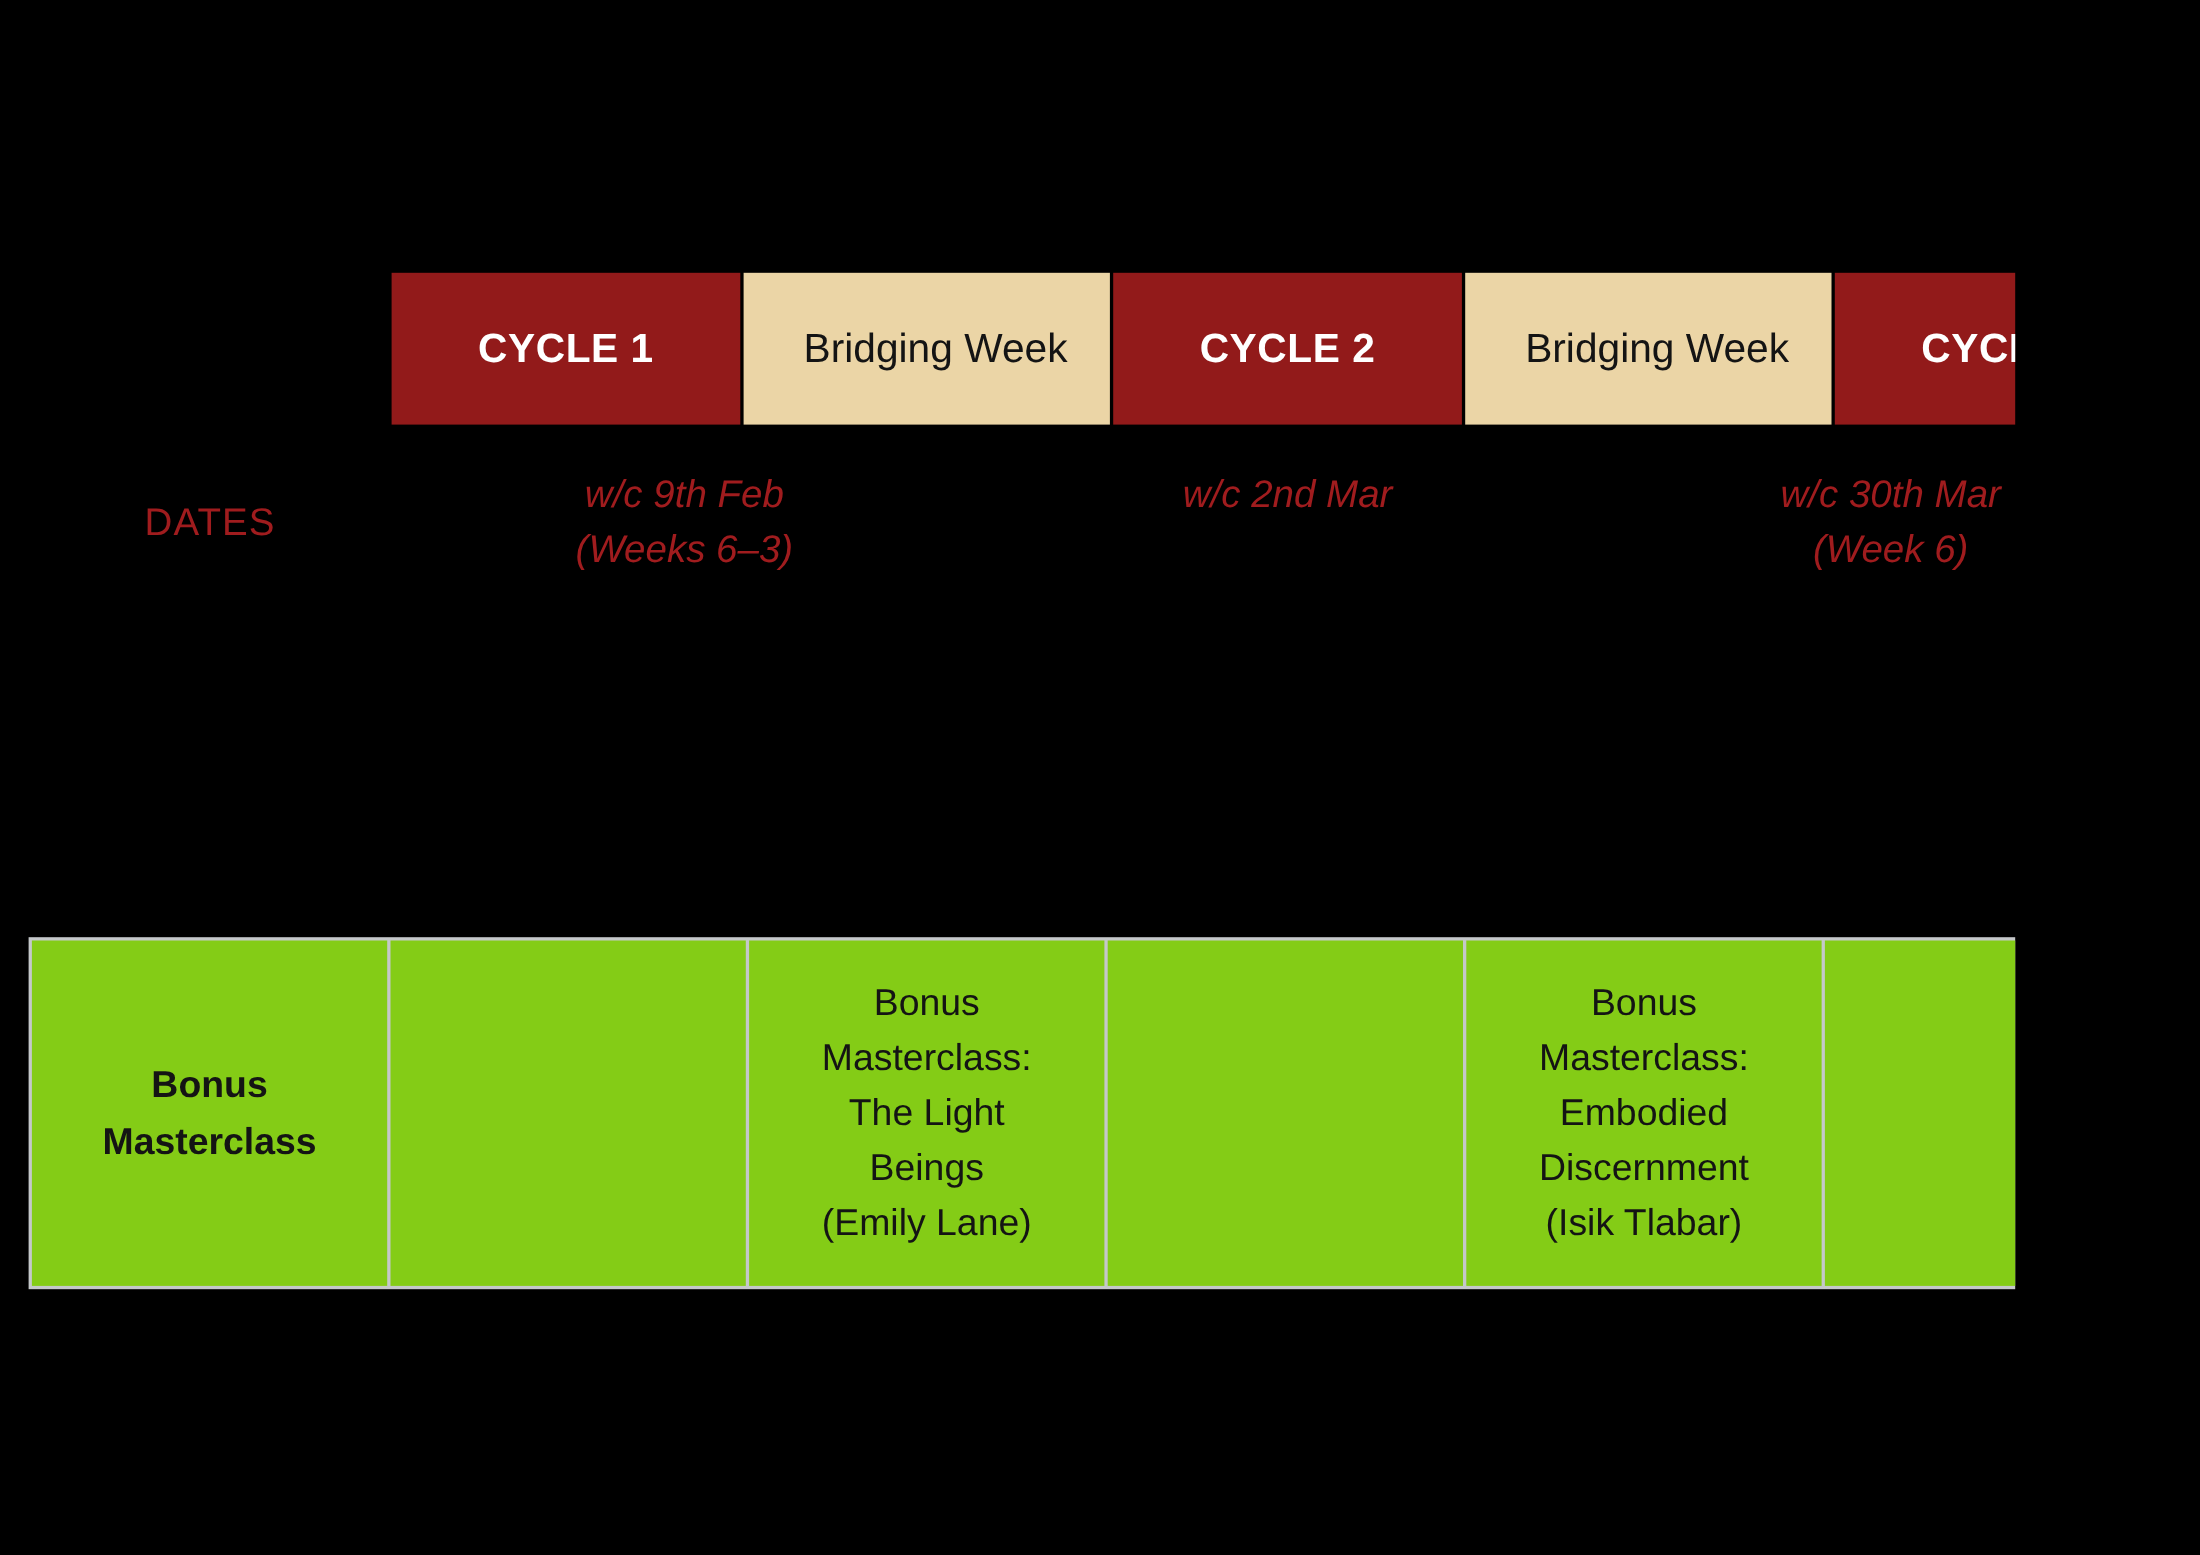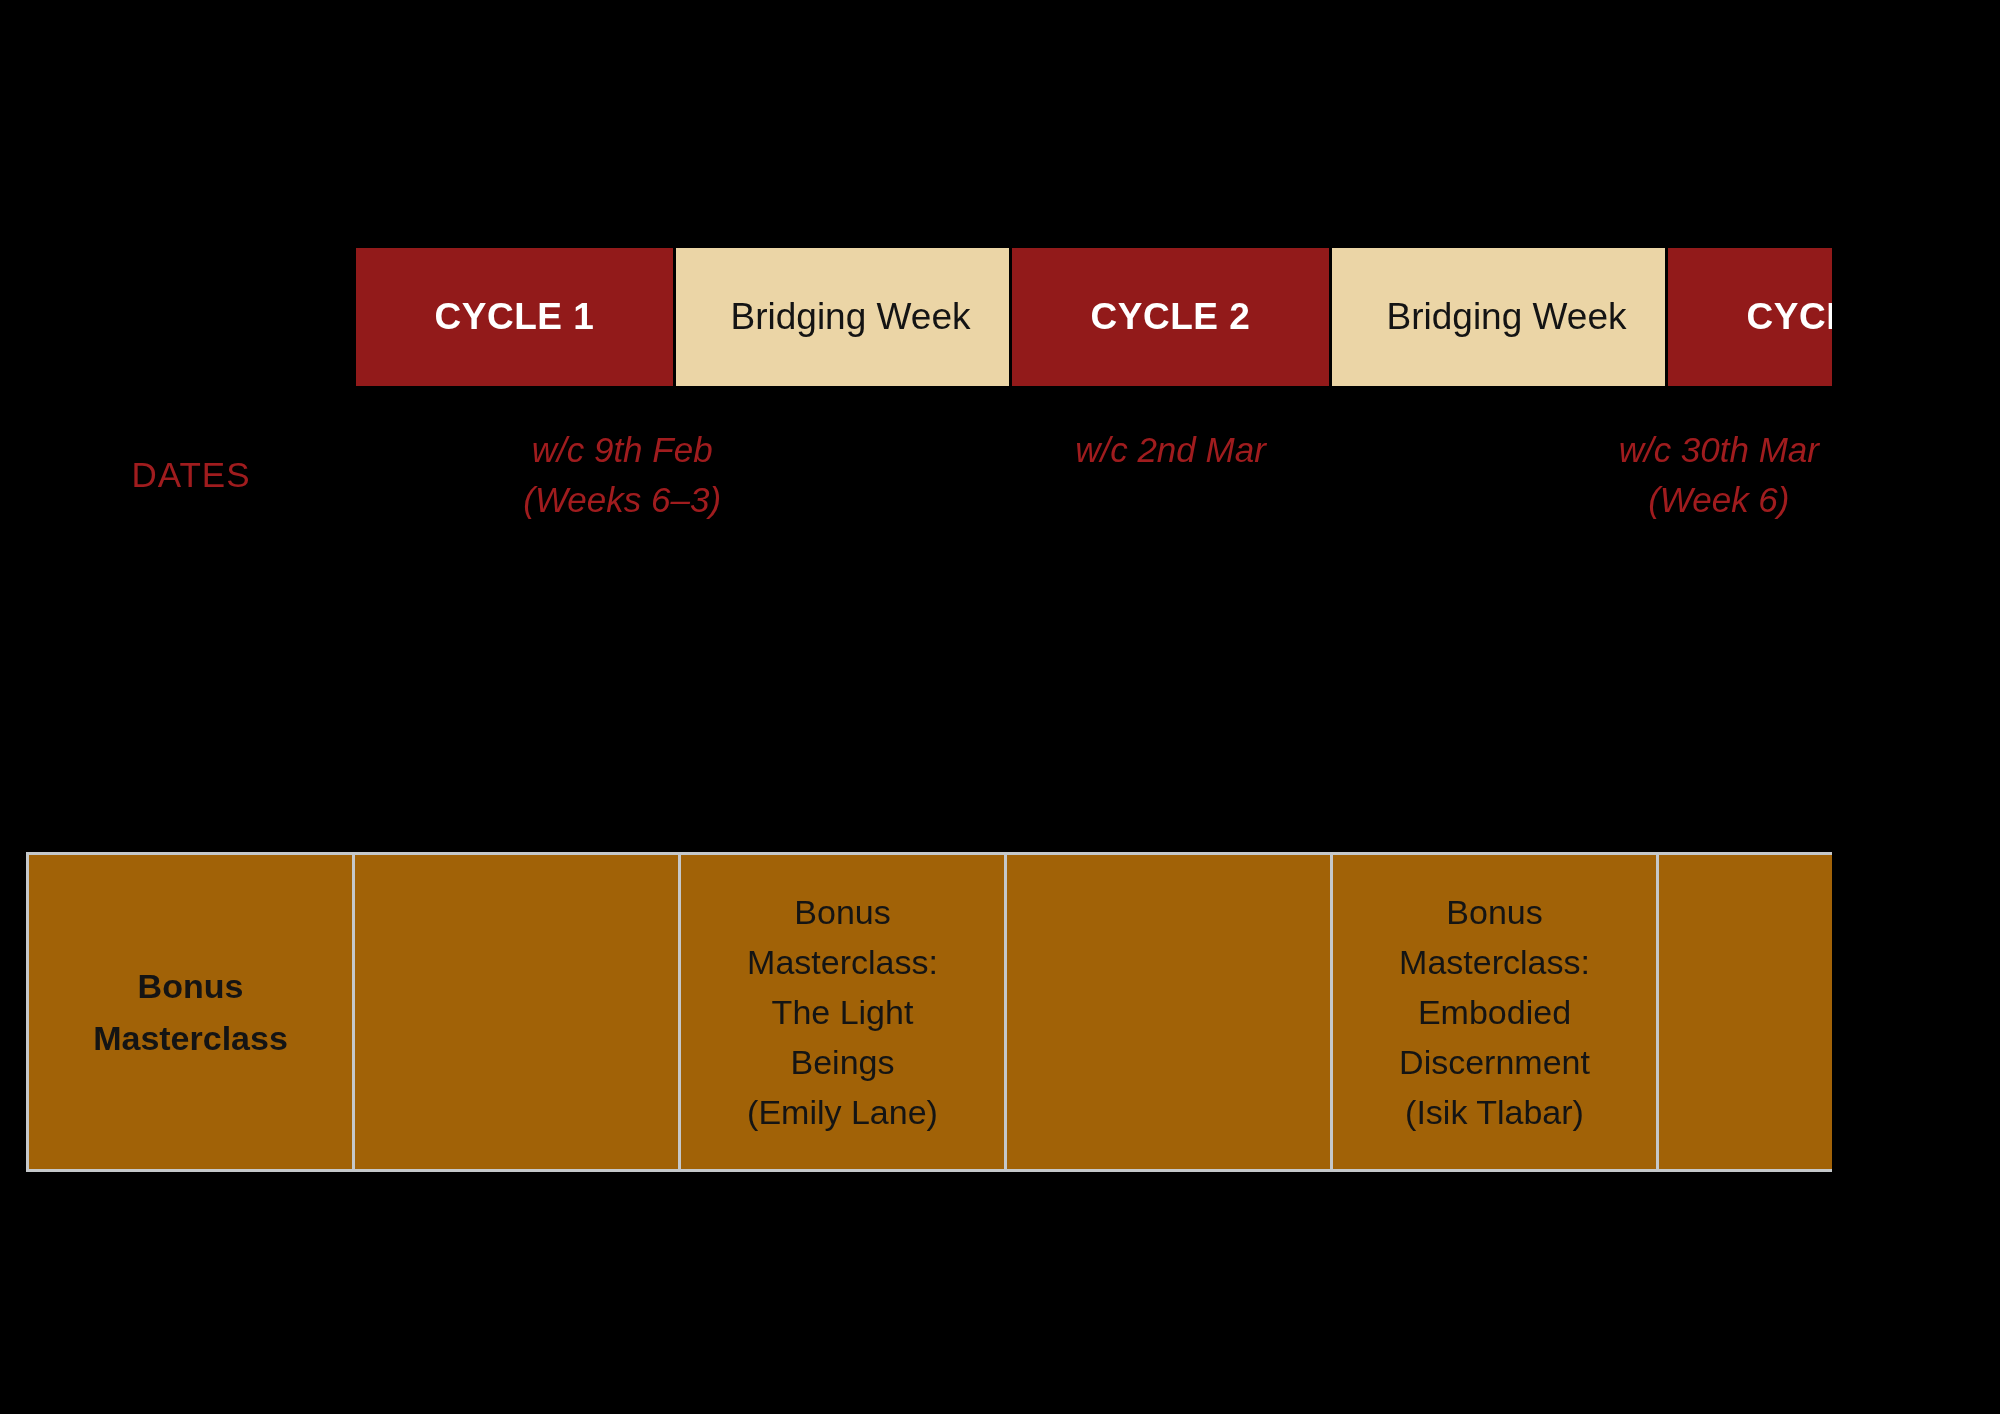--- a/index.html
+++ b/index.html
@@ -89,21 +89,21 @@
     width: 1959px;
     height: 320px;
     box-sizing: border-box;
     background: #C5C8CA;
     padding: 3px;
     display: grid;
     grid-template-columns: repeat(6, 1fr);
     gap: 3px;
   }
   .bonus-cell {
-    background: #a16207;
+    background: #84cc16;
     display: flex;
     flex-direction: column;
     align-items: center;
     justify-content: center;
     text-align: center;
     color: #141414;
     font-size: 34px;
     line-height: 50px;
   }
   .bonus-cell.label {

